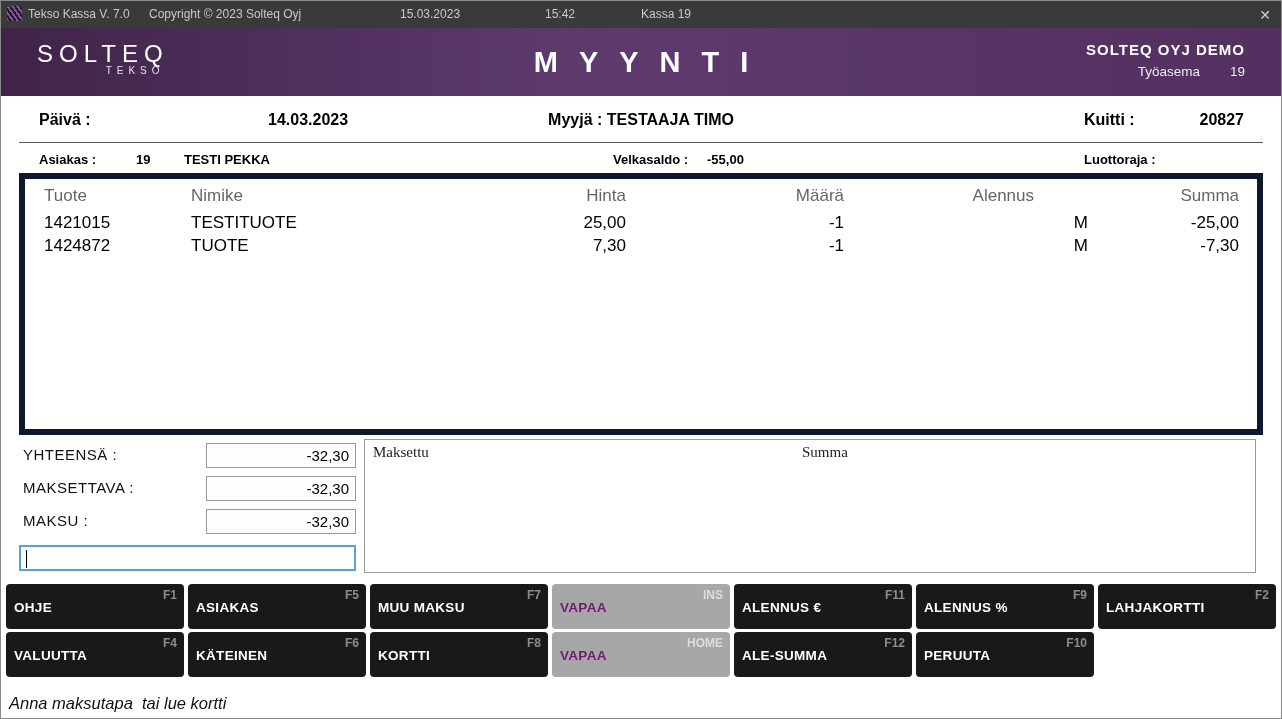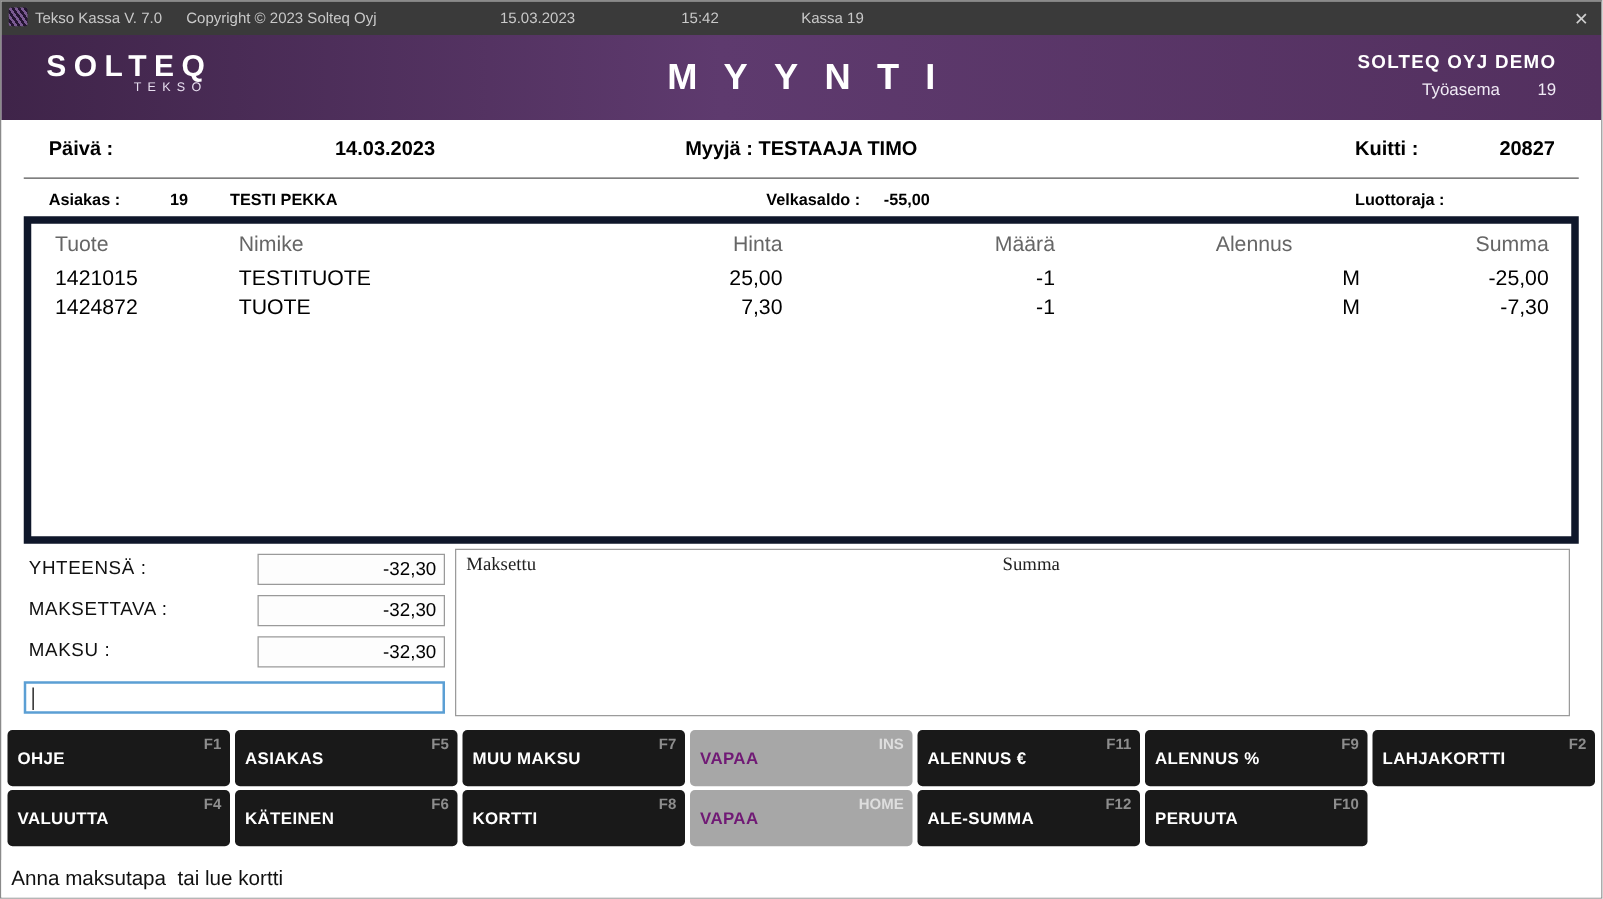--- a/index.html
+++ b/index.html
@@ -15,21 +15,21 @@
   .tb-title{ left:27px; }
   .tb-copy{ left:148px; }
   .tb-date{ left:399px; }
   .tb-time{ left:544px;text-align:right; }
   .tb-kassa{ left:640px; }
   .tb-close{ position:absolute; right:10px; top:5px; font-size:14px; color:#cfcfcf; cursor:pointer; }
 
   
   .header{ position:relative; height:68px; background:linear-gradient(90deg,#3f2449 0%,#5e3a6e 45%,#53305f 100%); color:#ffffff; }
   .logo{ position:absolute; left:36px; top:13px; text-align:right; }
-  .logo-main{ font-size:24px; font-weight:700; letter-spacing:6px; line-height:26px; }
+  .logo-main{ font-size:24px; font-weight:400; letter-spacing:6px; line-height:26px; }
   .logo-sub{ font-size:10px; letter-spacing:5px; color:#e8dff0; margin-top:-2px; padding-right:4px; }
   .screen-title{ position:absolute; left:50%; top:18px; transform:translateX(-50%); font-size:29px; font-weight:700; letter-spacing:21px; padding-left:21px; white-space:nowrap; }
   .header-right{ position:absolute; right:36px; top:13px; text-align:right; }
   .hr-company{ font-size:15px; font-weight:700; letter-spacing:1px; }
   .hr-ws{ margin-top:6px; font-size:13.5px; color:#f0eaf5; display:flex; gap:30px; justify-content:flex-end; }
 
   
   .sale-row{ position:relative; height:46px; font-size:16px; font-weight:700; color:#000; }
   .sale-row span{ position:absolute; top:15px; white-space:nowrap; }
   .sr-date-label{ left:38px; }
@@ -79,21 +79,21 @@
   .fkeys{ height:104px; padding:0 5px; display:grid; grid-template-columns:repeat(7,1fr); grid-template-rows:45px 45px; gap:3px 4px; }
   .fkey{ position:relative; background:#191919; border-radius:4px; cursor:pointer; }
   .fkey .fk-label{ position:absolute; left:8px; top:50%; transform:translateY(-50%); color:#ffffff; font-size:13.5px; font-weight:700; letter-spacing:.3px; white-space:nowrap; }
   .fkey .fk-key{ position:absolute; right:7px; top:4px; color:#8d8d8d; font-size:12px; font-weight:700; }
   .fkey.disabled{ background:#a7a7a7; cursor:default; }
   .fkey.disabled .fk-label{ color:#701a75; }
   .fkey.disabled .fk-key{ color:#dedede; }
 
   
   .statusbar{ height:31px; background:#ffffff; display:flex; align-items:center; padding-left:8px; font-size:16.5px; color:#111; }
-  .statusbar span{ white-space:pre; }
+  .statusbar span{ white-space:pre;font-style:italic; }
   .bottom-strip{ height:12px; background:linear-gradient(90deg,#3f2449 0%,#5e3a6e 45%,#53305f 100%); }
 </style>
 </head>
 <body>
 
 <div class="app">
 
   <div class="titlebar">
     <i class="app-icon"></i>
     <span class="tb-title">Tekso Kassa V. 7.0</span>

